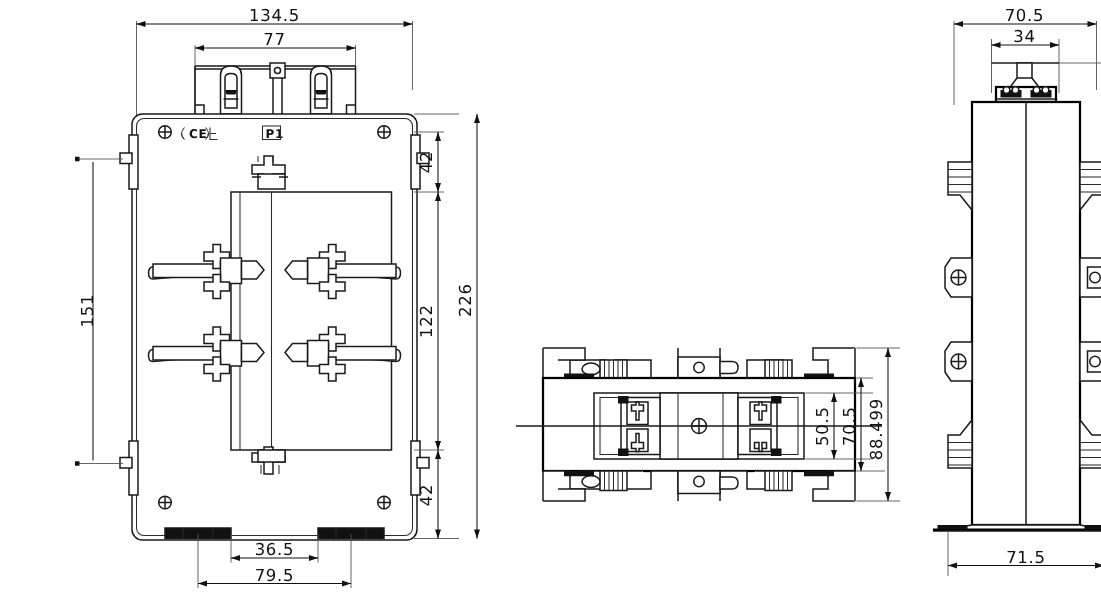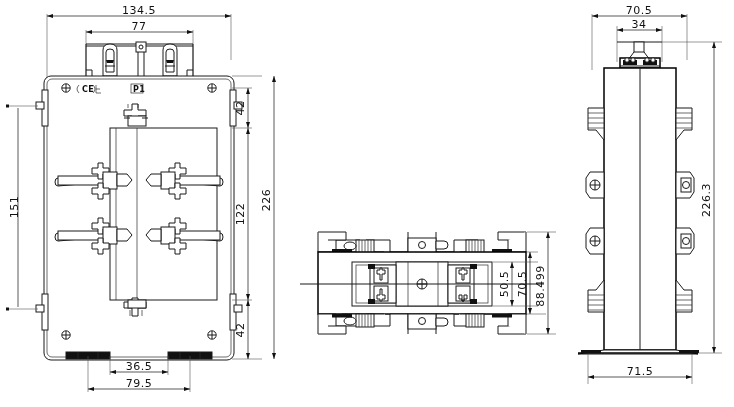--- a/index.html
+++ b/index.html
@@ -2,21 +2,21 @@
 <html><head>
 <meta charset="utf-8">
 <title>Technical Drawing</title>
 <style>
   html,body{margin:0;padding:0;background:#ffffff;}
   body{
     width:734px;height:407px;
     font-family:"Liberation Sans", sans-serif;
     overflow:hidden;
   }
-  #drawing-root{position:relative;width:636px;height:407px;background:#fff;}
+  #drawing-root{position:relative;width:636px;height:407px;background:#fff;padding-left:44px;}
   svg{display:block;}
   .ln{stroke:#1a1a1a;fill:none;stroke-width:1;}
   .ln-thin{stroke:#2b2b2b;fill:none;stroke-width:0.7;}
   .ln-thick{stroke:#000;fill:none;stroke-width:1.5;}
   .dim{stroke:#111;fill:none;stroke-width:0.7;}
   .ext{stroke:#555;fill:none;stroke-width:0.6;}
   .fillw{fill:#ffffff;}
   .fillk{fill:#111111;}
   .dimtxt{
     font-family:"DejaVu Sans", sans-serif;

